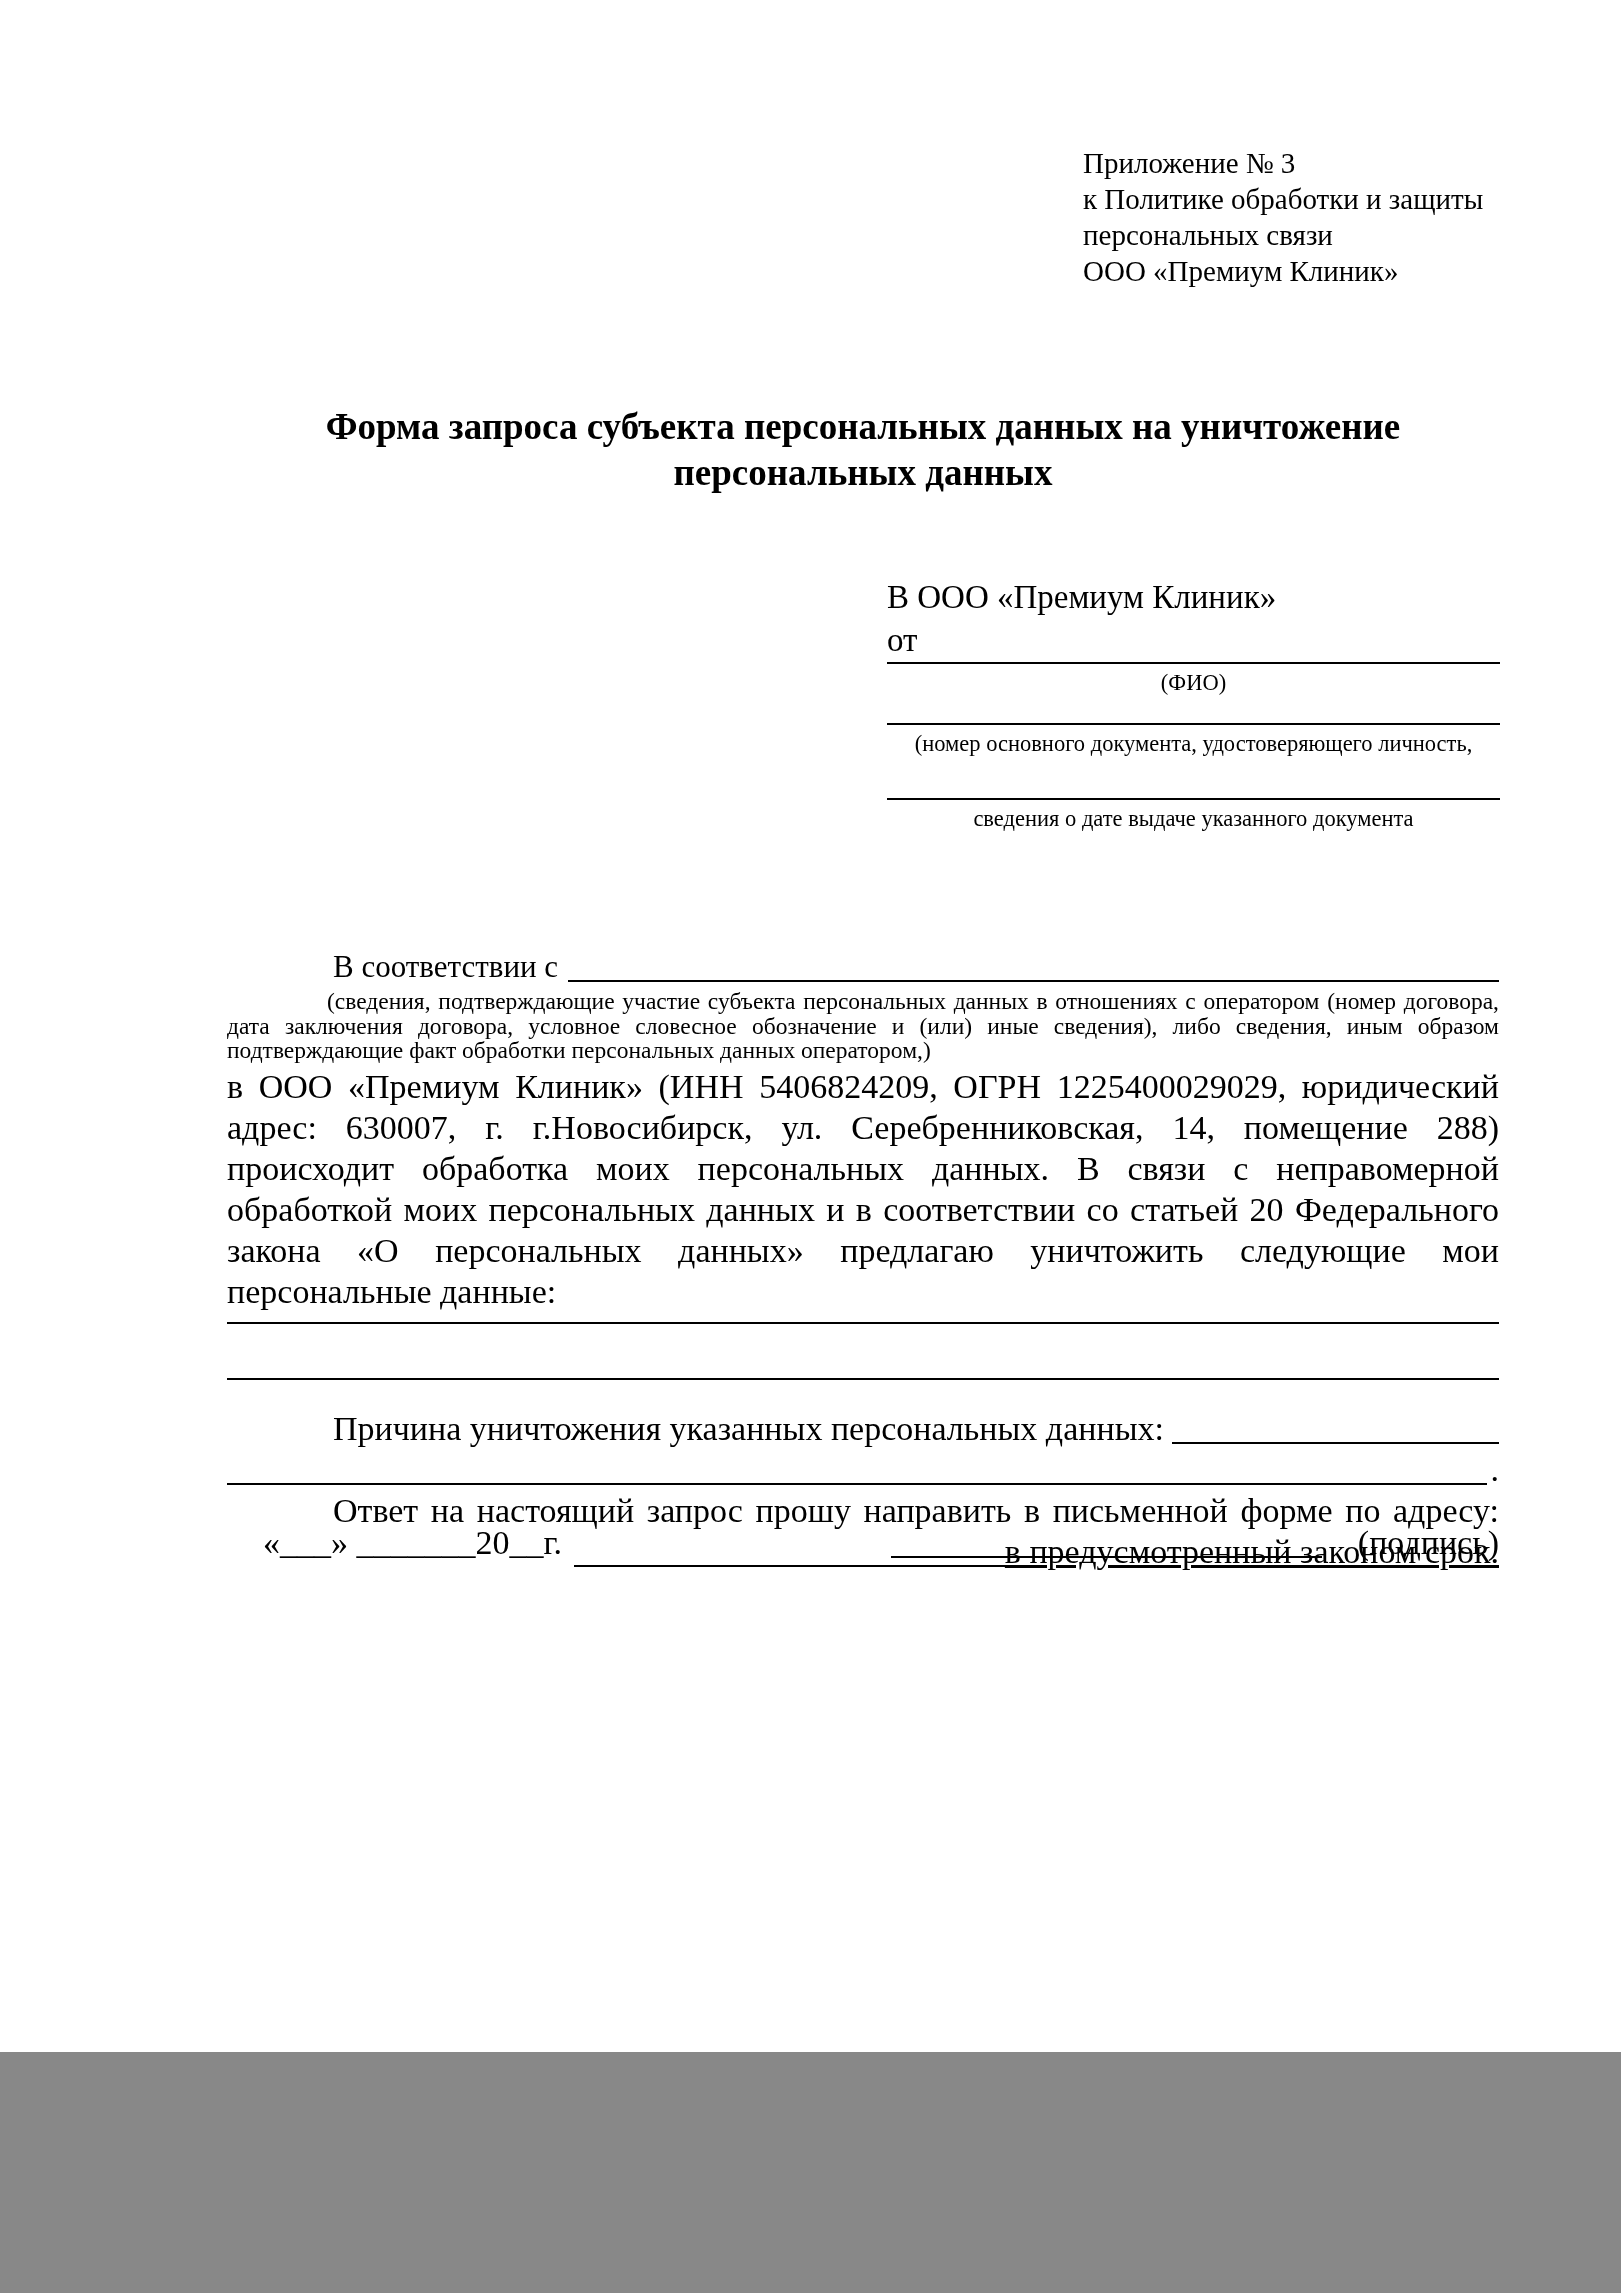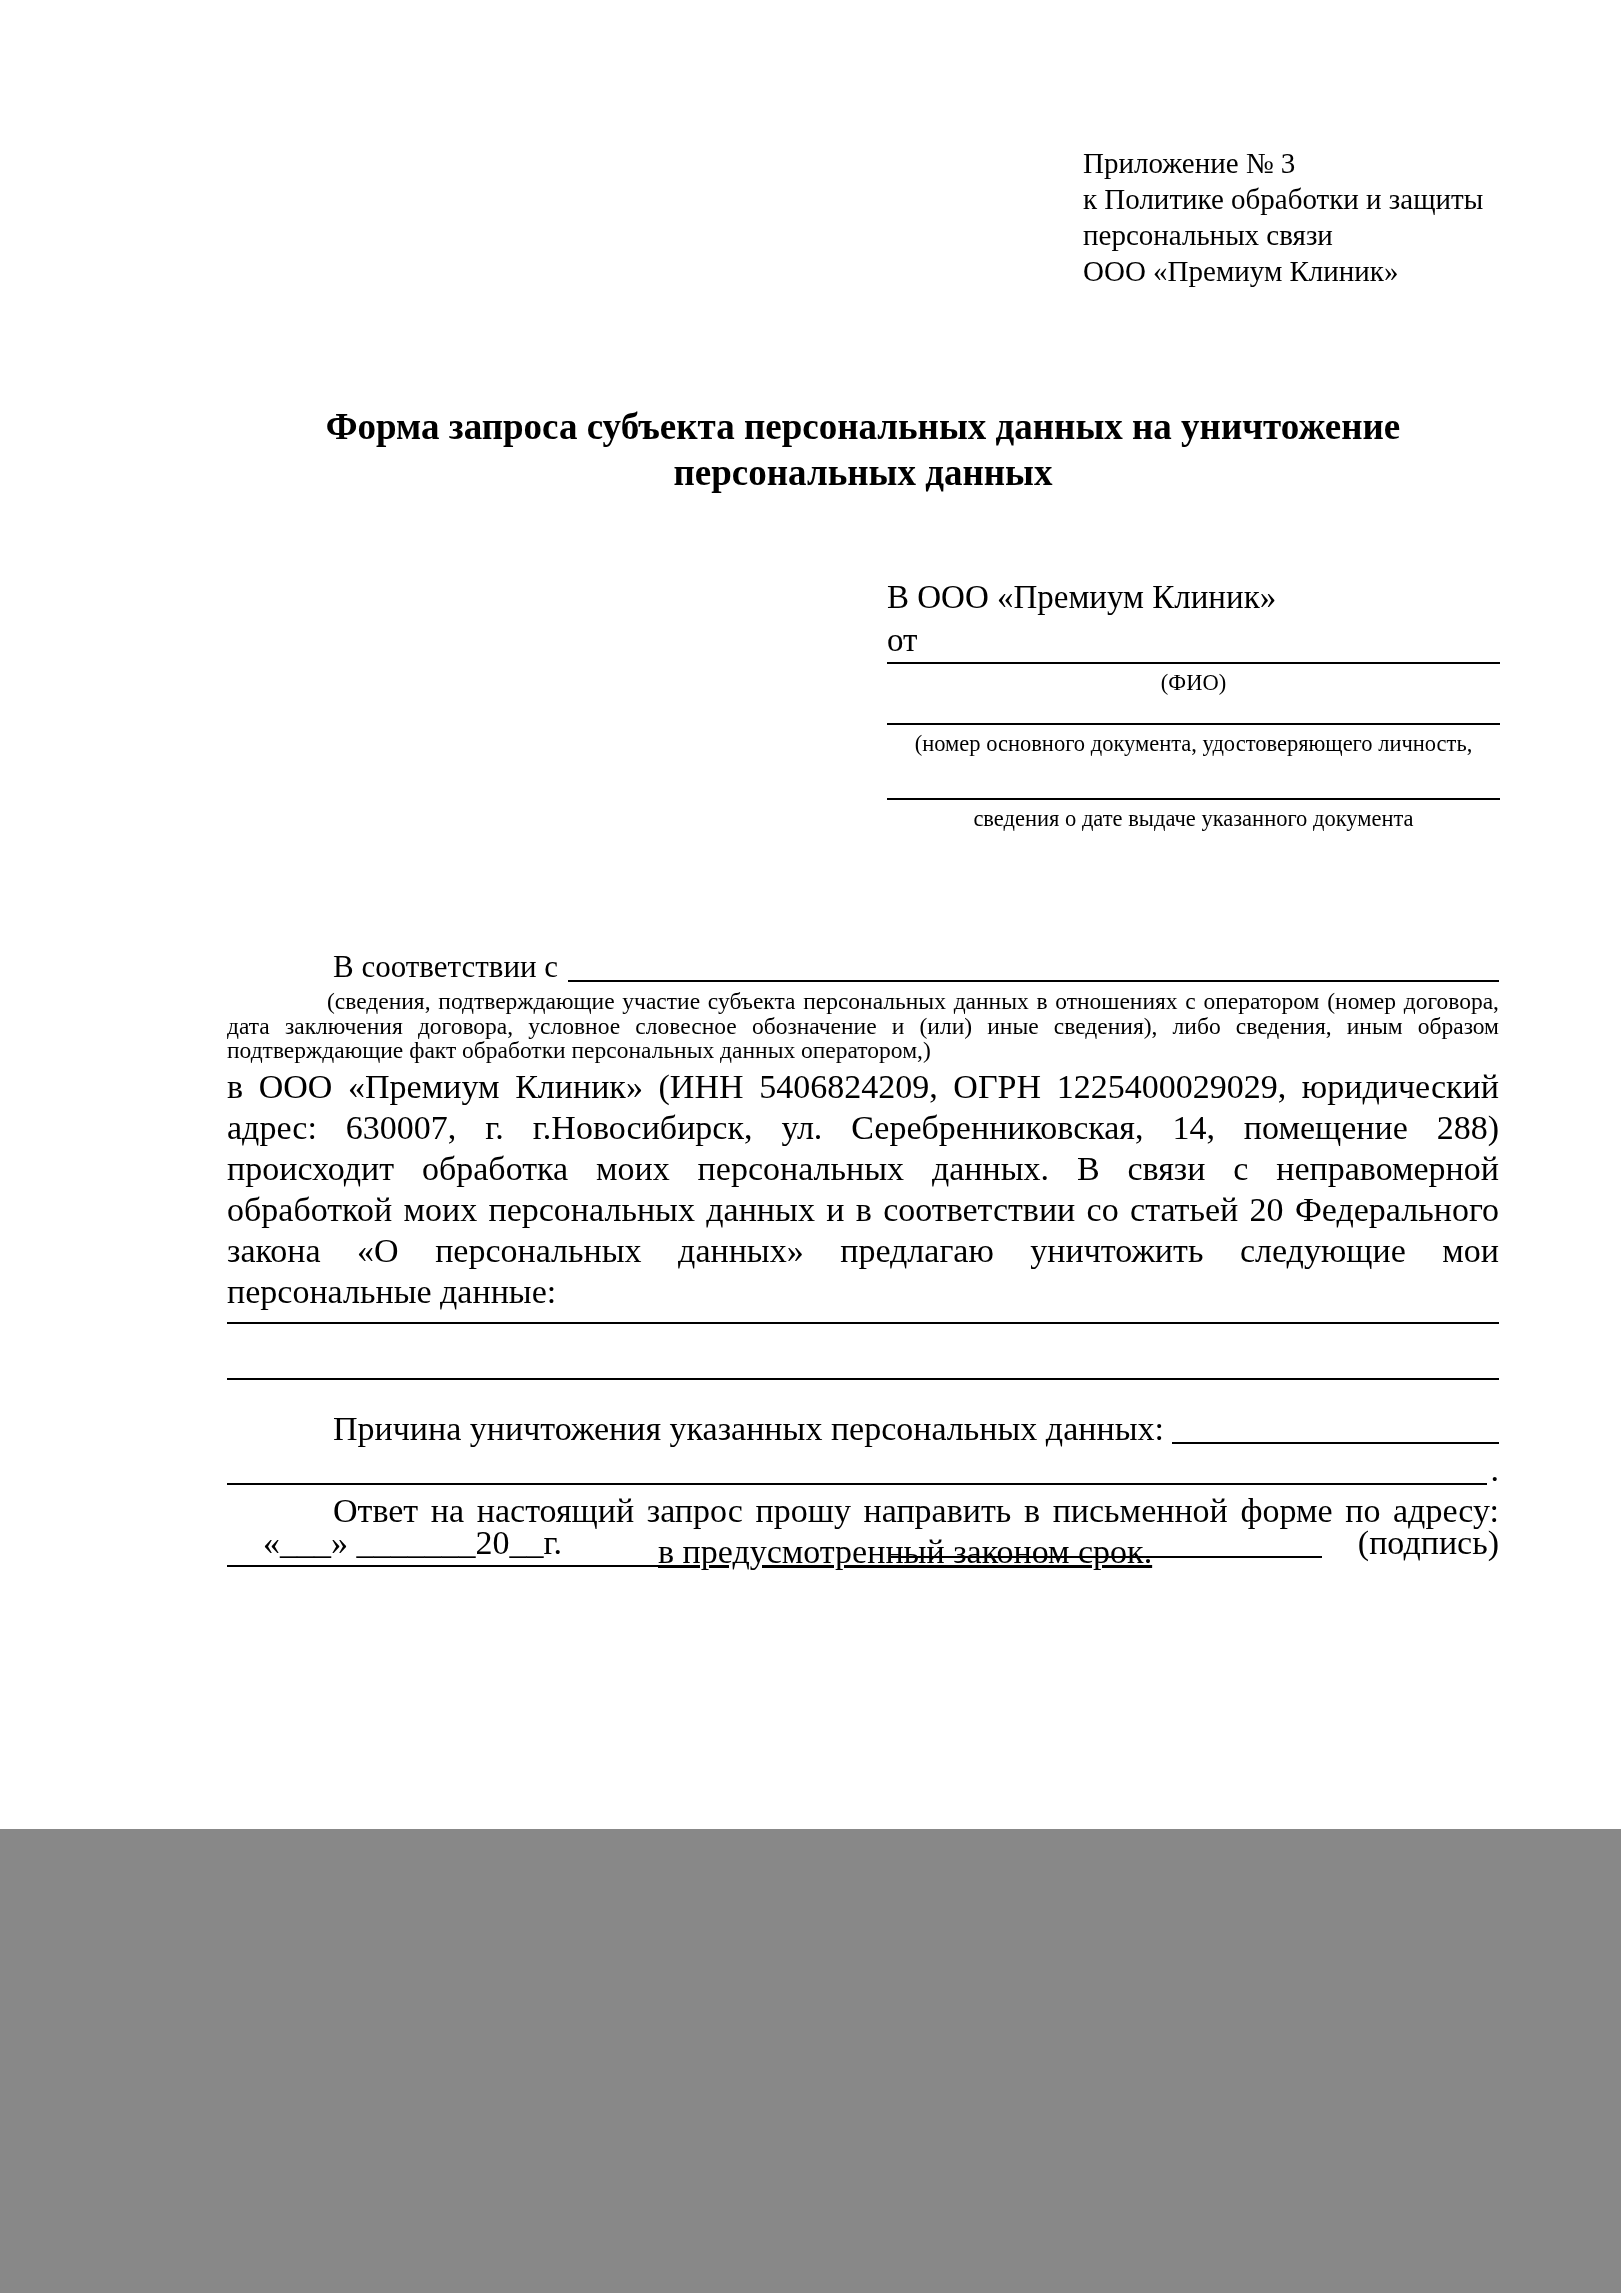--- a/index.html
+++ b/index.html
@@ -1,18 +1,18 @@
 <!DOCTYPE html>
 <html><head>
 <meta charset="utf-8">
 <style>
   html,body{margin:0;padding:0;background:#888;}
   .page{
     position:relative;
-    width:1621px;height:1829px;
+    width:1621px;height:2052px;
     background:#ffffff;
     font-family:"Liberation Serif","DejaVu Serif",serif;
     color:#000;
     overflow:hidden;
   }
   
   .header-block{
     position:absolute;left:1083px;top:145px;
     font-size:29px;line-height:36px;white-space:nowrap;
   }
@@ -31,21 +31,21 @@
   .field-caption{font-size:22.5px;line-height:25.5px;margin-top:5.9px;text-align:center;}
   .f1 .field-rule{margin-top:0;}
   .f2 .field-rule{margin-top:28px;}
   .f3 .field-rule{margin-top:41px;}
   .f4 .field-rule{margin-top:32px;}
   
   .body-block{
     position:absolute;left:227px;top:946px;width:1272px;
     font-size:34px;line-height:41px;
   }
-  .fill-row{display:flex;align-items:flex-end;}
+  .fill-row{display:flex;align-items:flex-end;justify-content:flex-end;}
   .fill-row .lead{white-space:nowrap;}
   .rule{flex:1;border-bottom:2.9px solid #000;margin-bottom:4.9px;}
   .rule-fixed{flex:none;width:431px;}
   .accordance{font-size:31px;line-height:41px;}
   .accordance .lead{padding-left:106px;margin-right:9.8px;}
   .note{
     font-size:23.5px;line-height:24.5px;text-align:justify;text-indent:100px;
     margin-top:2px;
   }
   .paragraph{text-align:justify;margin-top:3.9px;}

